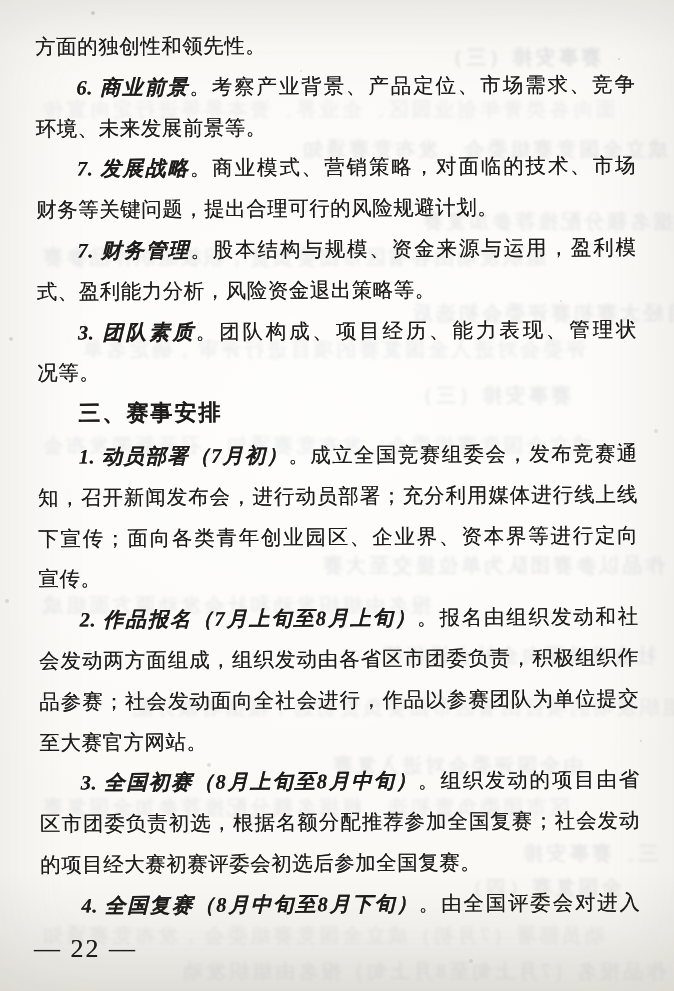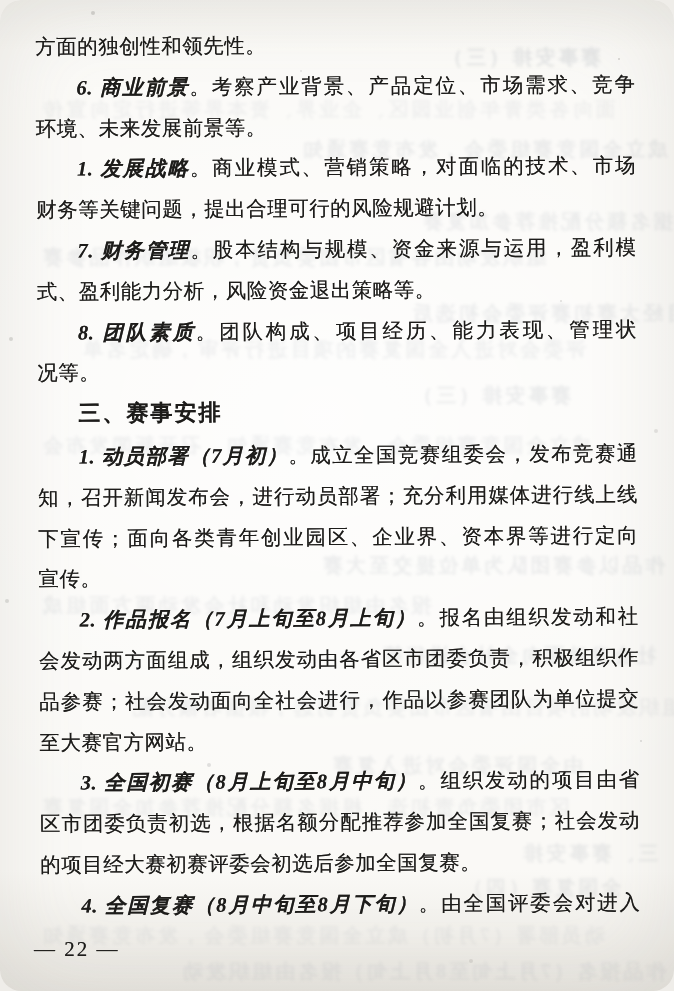--- a/index.html
+++ b/index.html
@@ -4,21 +4,20 @@
 <style>
   html,body{margin:0;padding:0;background:#efede9;}
   .page{
     position:relative;width:674px;height:991px;overflow:hidden;
     background:
       radial-gradient(ellipse 820px 620px at 48% 42%, rgba(255,255,255,.75), rgba(255,255,255,0) 75%),
       linear-gradient(180deg,#f3f2ee 0px,#faf9f6 50px,#faf9f6 870px,#edebe6 960px,#e9e7e2 991px);
     box-shadow: inset 0 0 90px rgba(120,114,102,.14);
     font-family:"Liberation Serif","DejaVu Serif",serif;
     color:#1d1c1a;
-    border-radius:21px;
   }
   .bleed-layer{position:absolute;inset:0;z-index:1;pointer-events:none;}
   .bleed{
     position:absolute;transform:scaleX(-1);filter:blur(1.6px);
     color:#7d8692;font-weight:700;font-size:20px;letter-spacing:3px;
     white-space:nowrap;font-family:"Liberation Serif","DejaVu Serif",serif;
   }
   .text-body{
     position:absolute;z-index:2;left:38px;top:25px;width:600px;
     transform:rotate(-0.35deg);transform-origin:300px 470px;
@@ -31,21 +30,21 @@
   .line.ind{text-indent:41px;}
   .line.full{text-align:justify;text-align-last:justify;}
   .seg-body{font-family:"Liberation Serif","DejaVu Serif",serif;}
   .seg-kai{font-weight:700;font-style:italic;font-family:"Liberation Serif","DejaVu Serif",serif;}
   .seg-head{
     font-family:Liberation Mono, monospace;
     font-weight:700;font-size:22px;letter-spacing:2px;font-style:normal;
   }
   .page-number{
     position:absolute;z-index:2;left:34px;top:934px;
-    font-size:21px;letter-spacing:2px;line-height:30px;
+    font-size:26px;letter-spacing:2px;line-height:30px;
     text-shadow:0 0 .5px rgba(10,10,10,.6);
   }
   .specks{
     position:absolute;z-index:1;left:0;top:0;width:2px;height:2px;border-radius:50%;
     background:transparent;
     box-shadow:
       92px 12px 0 1px rgba(90,88,84,.22), 618px 58px 0 0 rgba(90,88,84,.25),
       10px 338px 0 1px rgba(90,88,84,.20), 6px 600px 0 1px rgba(90,88,84,.18),
       560px 300px 0 0 rgba(90,88,84,.18), 350px 498px 0 0 rgba(90,88,84,.20),
       208px 764px 0 1px rgba(90,88,84,.16), 640px 740px 0 0 rgba(90,88,84,.20),
@@ -76,25 +75,25 @@
       <div class="bleed" style="left: 40px; top: 794px; opacity: 0.1;">区市团委负责初选，根据名额分配推荐参加全国复赛</div>
       <div class="bleed" style="left: 520px; top: 840px; opacity: 0.14;">三、赛事安排</div>
       <div class="bleed" style="left: 460px; top: 874px; opacity: 0.13;">全国复赛（四）</div>
       <div class="bleed" style="left: 40px; top: 922px; opacity: 0.09;">动员部署（7月初）成立全国竞赛组委会，发布竞赛通知</div>
       <div class="bleed" style="left: 180px; top: 958px; opacity: 0.1;">作品报名（7月上旬至8月上旬）报名由组织发动</div>
     </div>
   <div class="text-body">
       <div class="line"><span class="seg-body">方面的独创性和领先性。</span></div>
       <div class="line ind full"><span class="seg-kai">6. 商业前景</span><span class="seg-body">。考察产业背景、产品定位、市场需求、竞争</span></div>
       <div class="line"><span class="seg-body">环境、未来发展前景等。</span></div>
-      <div class="line ind full"><span class="seg-kai">1. 发展战略</span><span class="seg-body">。商业模式、营销策略，对面临的技术、市场</span></div>
+      <div class="line ind full"><span class="seg-kai">7. 发展战略</span><span class="seg-body">。商业模式、营销策略，对面临的技术、市场</span></div>
       <div class="line"><span class="seg-body">财务等关键问题，提出合理可行的风险规避计划。</span></div>
       <div class="line ind full"><span class="seg-kai">7. 财务管理</span><span class="seg-body">。股本结构与规模、资金来源与运用，盈利模</span></div>
       <div class="line"><span class="seg-body">式、盈利能力分析，风险资金退出策略等。</span></div>
-      <div class="line ind full"><span class="seg-kai">8. 团队素质</span><span class="seg-body">。团队构成、项目经历、能力表现、管理状</span></div>
+      <div class="line ind full"><span class="seg-kai">3. 团队素质</span><span class="seg-body">。团队构成、项目经历、能力表现、管理状</span></div>
       <div class="line"><span class="seg-body">况等。</span></div>
       <div class="line ind"><span class="seg-head">三、赛事安排</span></div>
       <div class="line ind full"><span class="seg-kai">1. 动员部署（7月初）</span><span class="seg-body">。成立全国竞赛组委会，发布竞赛通</span></div>
       <div class="line full"><span class="seg-body">知，召开新闻发布会，进行动员部署；充分利用媒体进行线上线</span></div>
       <div class="line full"><span class="seg-body">下宣传；面向各类青年创业园区、企业界、资本界等进行定向</span></div>
       <div class="line"><span class="seg-body">宣传。</span></div>
       <div class="line ind full"><span class="seg-kai">2. 作品报名（7月上旬至8月上旬）</span><span class="seg-body">。报名由组织发动和社</span></div>
       <div class="line full"><span class="seg-body">会发动两方面组成，组织发动由各省区市团委负责，积极组织作</span></div>
       <div class="line full"><span class="seg-body">品参赛；社会发动面向全社会进行，作品以参赛团队为单位提交</span></div>
       <div class="line"><span class="seg-body">至大赛官方网站。</span></div>

